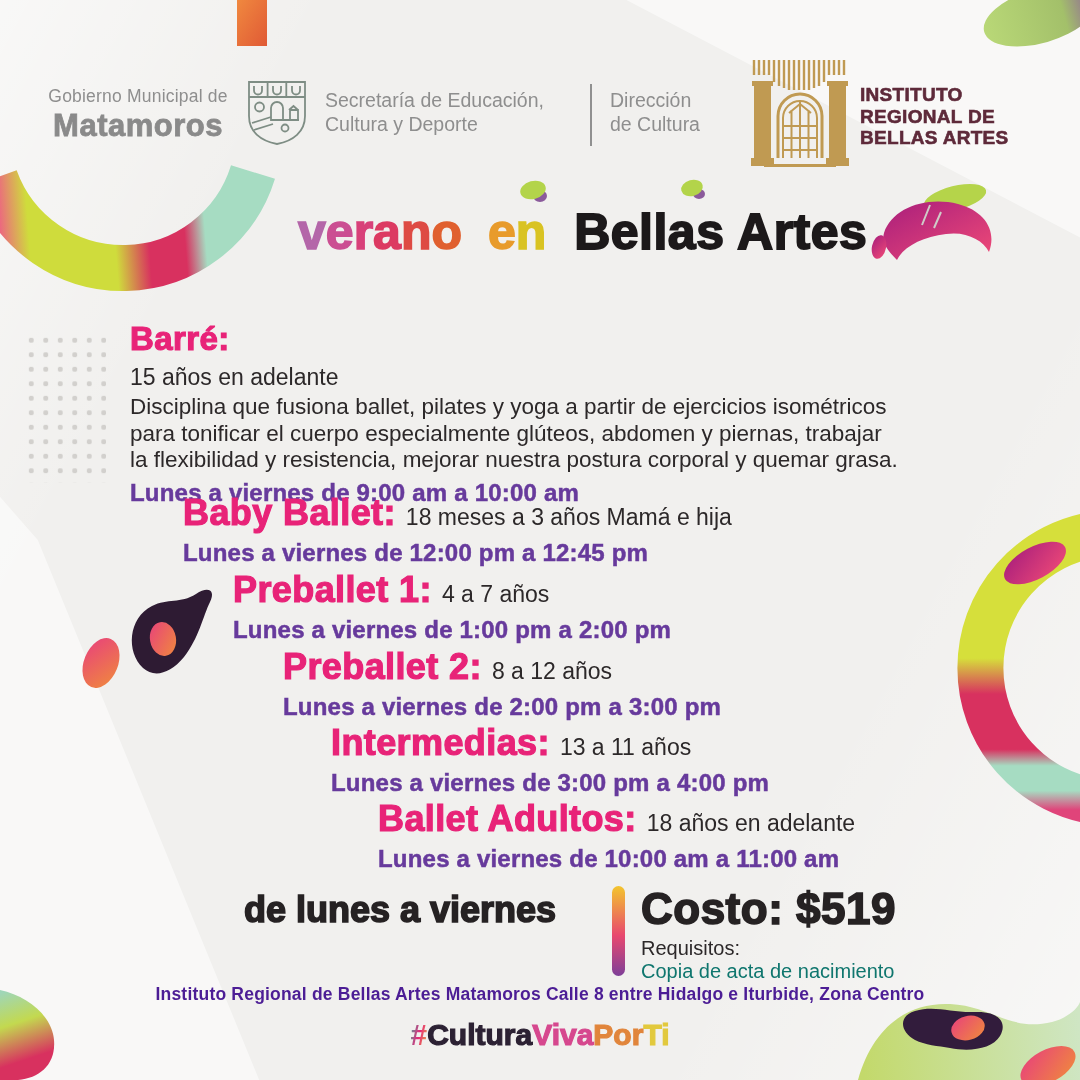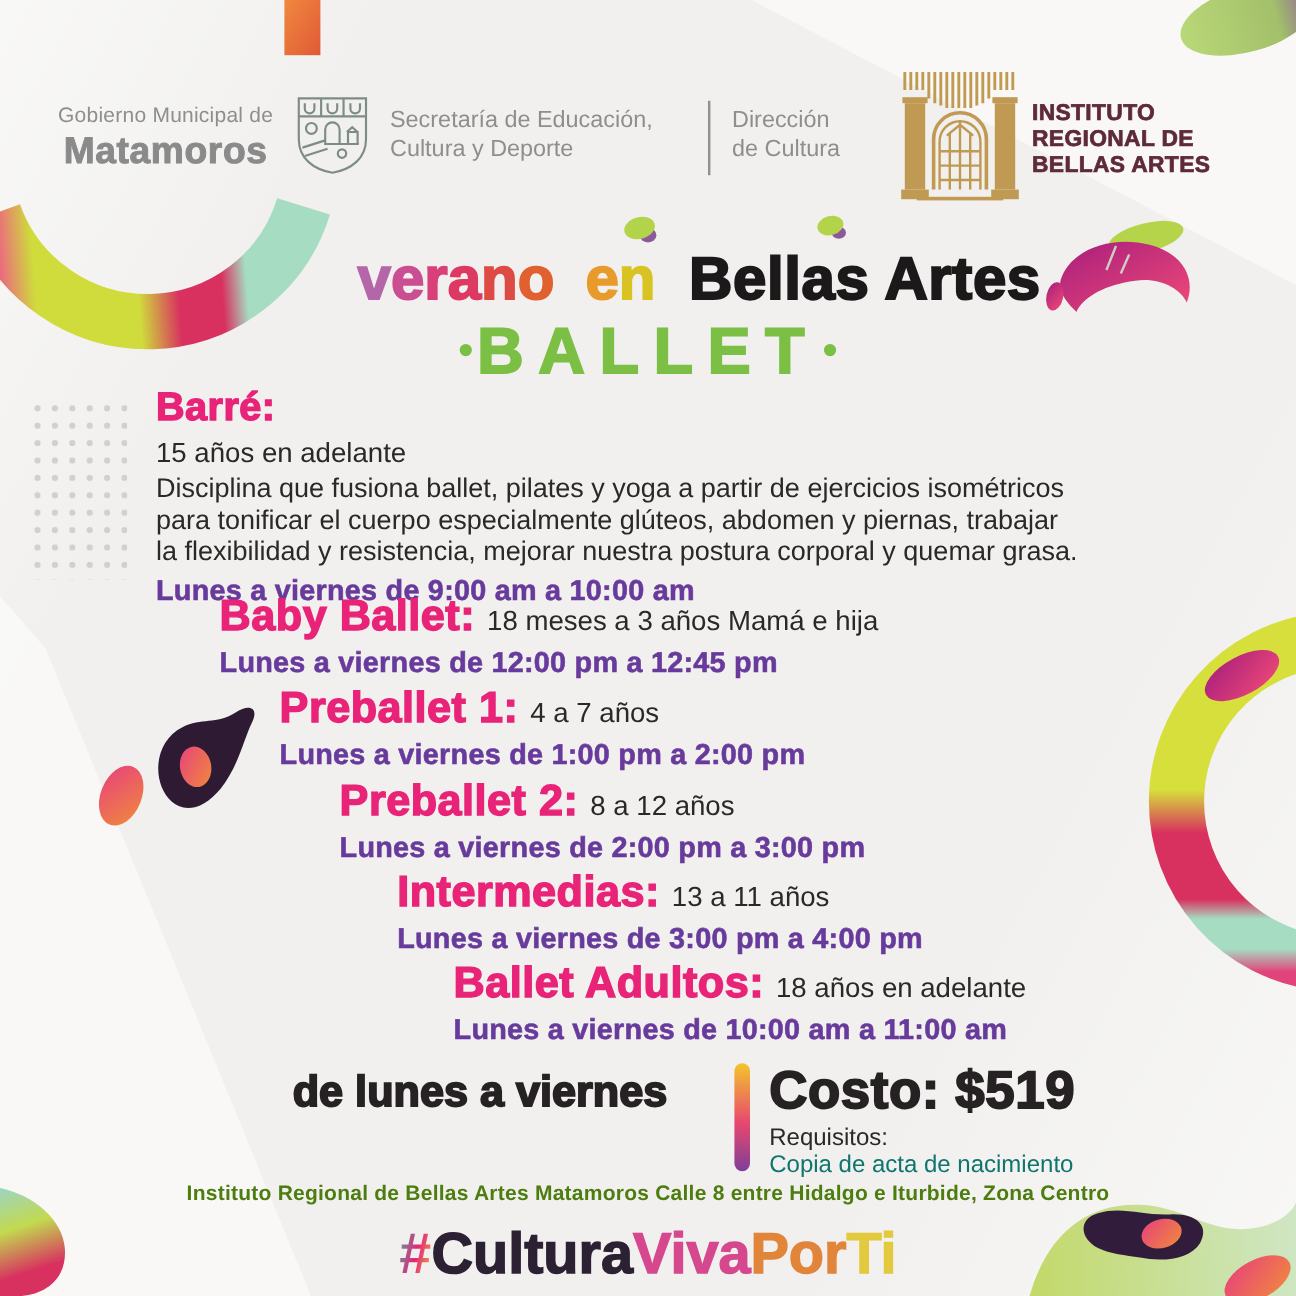--- a/index.html
+++ b/index.html
@@ -64,23 +64,23 @@
   
   .date-block { position:absolute; left:190px; top:890px; width:420px; text-align:center; z-index:2;
     font-size:36px; line-height:39px; font-weight:700; color:#262223; -webkit-text-stroke:1.6px #262223; }
   .grad-bar { position:absolute; left:612px; top:886px; width:13px; height:90px; border-radius:7px; z-index:2;
     background:linear-gradient(180deg,#f3c52d,#e8486f 55%,#7e3f98); }
   .cost-block { position:absolute; left:641px; top:884px; z-index:2; }
   .cost { font-size:44px; font-weight:700; color:#262223; -webkit-text-stroke:1.6px #262223; letter-spacing:.5px; }
   .req-label { font-size:20px; color:#2c2829; margin-top:3px; }
   .req-value { font-size:20px; color:#0f766e; }
   .address { position:absolute; left:0; top:984px; width:1080px; text-align:center; z-index:2;
-    font-size:17.5px; font-weight:700; color:#4d7c0f; letter-spacing:.2px; }
+    font-size:17.5px; font-weight:700; color:#4c1d95; letter-spacing:.2px; }
   .hashtag { position:absolute; left:0; top:1018px; width:1080px; text-align:center; z-index:2;
-    font-size:48px; font-weight:700; white-space:nowrap; }
+    font-size:30px; font-weight:700; white-space:nowrap; }
   .hashtag span { -webkit-text-stroke-width:1.2px; }
   .hashtag span.grad { -webkit-text-stroke-width:0; }
 </style>
 </head>
 <body>
 
 <div class="canvas">
   <div class="sheen"></div>
   <div class="wedge1"></div>
   <div class="wedge2"></div>
@@ -219,23 +219,20 @@
   <div class="irba-text">
     <div>INSTITUTO</div>
     <div>REGIONAL DE</div>
     <div>BELLAS ARTES</div>
   </div>
 
   <div class="title-row">
     <span class="verano" id="verano-word"><span style="color: rgb(180, 102, 169); -webkit-text-stroke: 1.6px rgb(180, 102, 169);">v</span><span style="color: rgb(203, 78, 146); -webkit-text-stroke: 1.6px rgb(203, 78, 146);">e</span><span style="color: rgb(216, 64, 121); -webkit-text-stroke: 1.6px rgb(216, 64, 121);">r</span><span style="color: rgb(220, 58, 98); -webkit-text-stroke: 1.6px rgb(220, 58, 98);">a</span><span style="color: rgb(222, 75, 68); -webkit-text-stroke: 1.6px rgb(222, 75, 68);">n</span><span style="color: rgb(224, 96, 47); -webkit-text-stroke: 1.6px rgb(224, 96, 47);">o</span><span style="padding: 0px 6px;"> </span><span style="color: rgb(232, 155, 43); -webkit-text-stroke: 1.6px rgb(232, 155, 43);">e</span><span style="color: rgb(217, 195, 34); -webkit-text-stroke: 1.6px rgb(217, 195, 34);">n</span></span>
     <span class="bellas">Bellas Artes</span>
   </div>
-  <div class="subtitle">
-    <span class="sub-dot">•</span><span>BALLET</span><span class="sub-dot">•</span>
-  </div>
 
   <div id="sections">
       <div class="section s0">
         <div><span class="name">Barré:</span><span class="detail">15 años en adelante</span></div>
         <div class="desc">
           <div>Disciplina que fusiona ballet, pilates y yoga a partir de ejercicios isométricos</div>
           <div>para tonificar el cuerpo especialmente glúteos, abdomen y piernas, trabajar</div>
           <div>la flexibilidad y resistencia, mejorar nuestra postura corporal y quemar grasa.</div>
         </div>
         <div class="schedule">Lunes a viernes de 9:00 am a 10:00 am</div>

